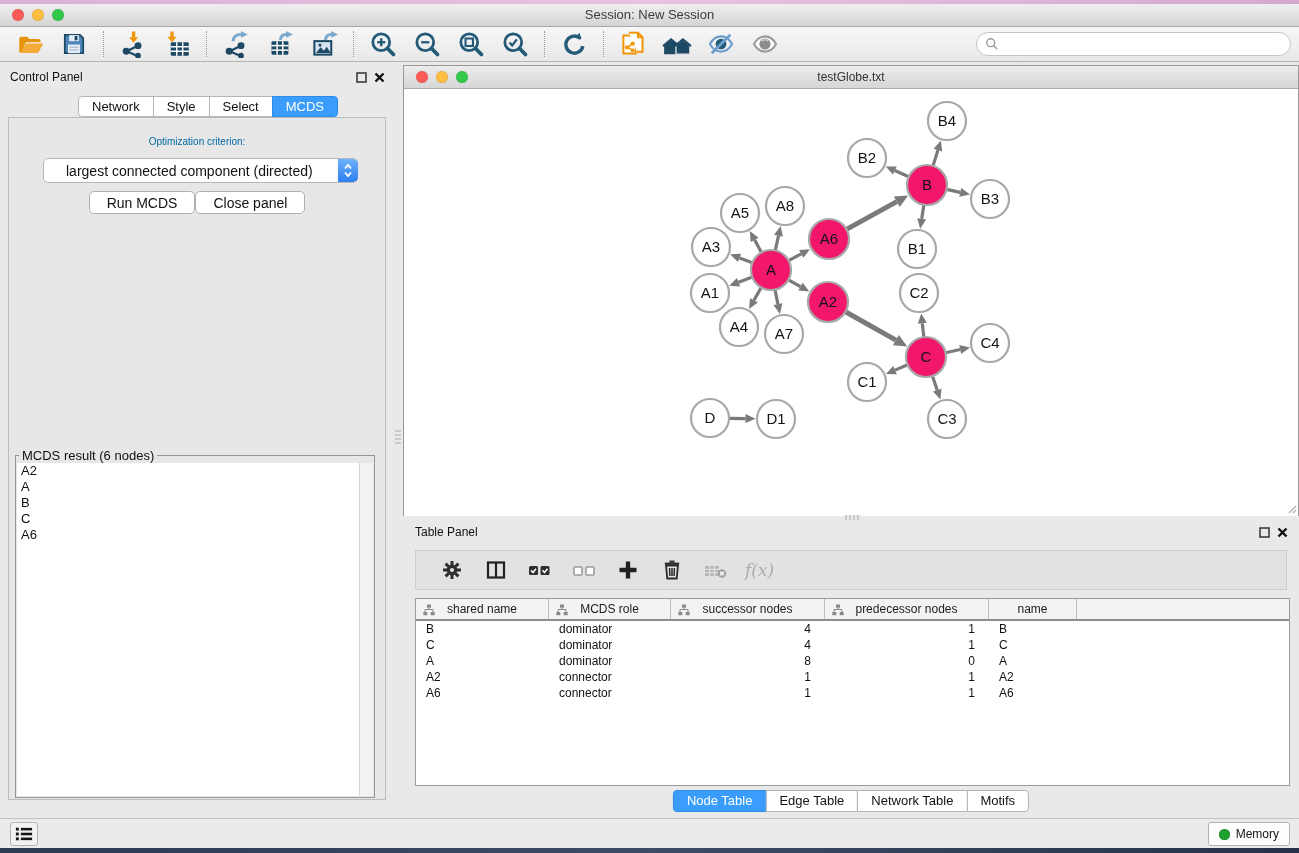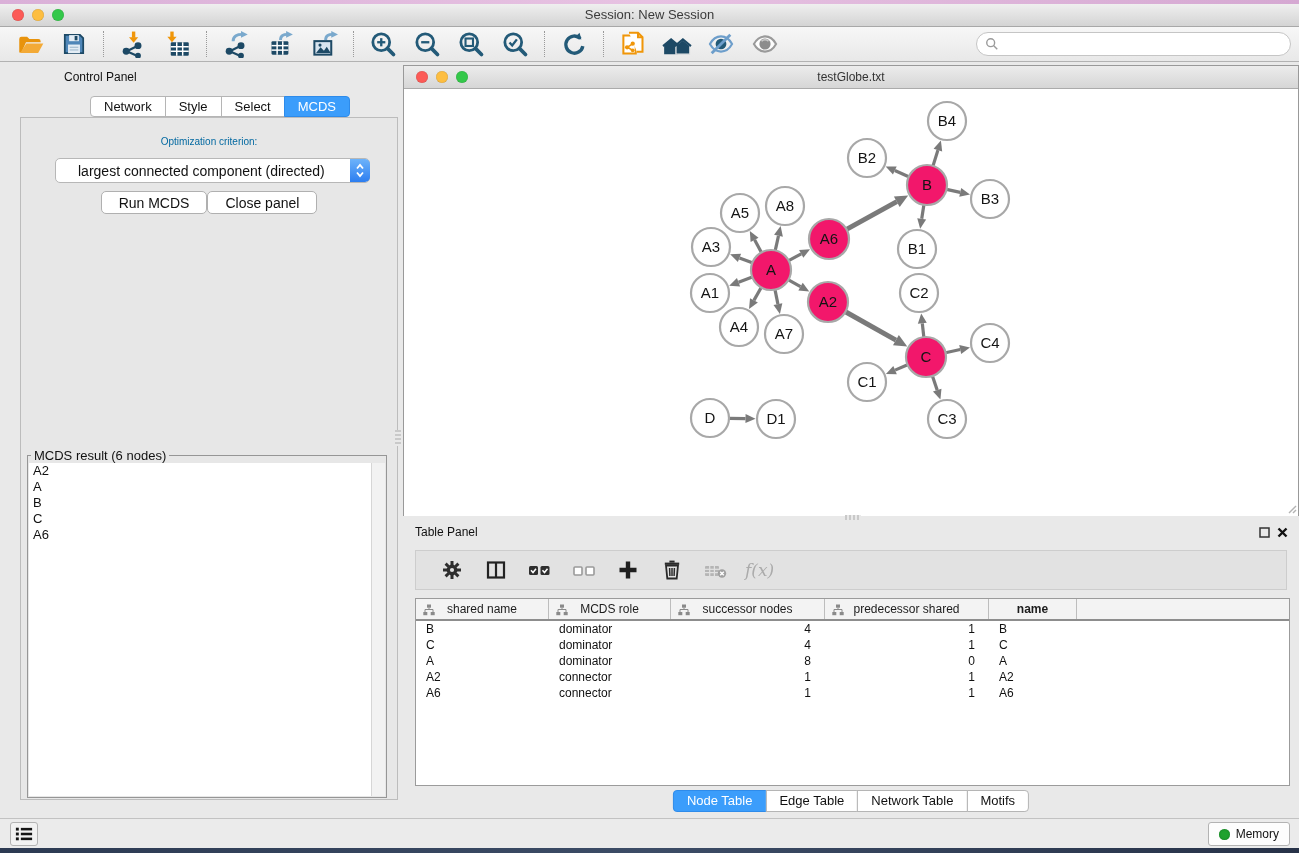--- a/index.html
+++ b/index.html
@@ -23,21 +23,21 @@
   
   .main-toolbar{position:absolute;left:0;top:27px;width:100%;height:35px;box-sizing:border-box;
     background:linear-gradient(#f7f7f7,#e8e8e8);border-bottom:1px solid #b2b2b2;
     display:flex;align-items:center;padding:0 8px;}
   .tb-btn{width:36px;height:30px;border:none;background:transparent;display:flex;align-items:center;justify-content:center;padding:0;margin:0 4px;}
   .tb-sep{width:0;height:26px;border-left:1px dotted #999;margin:0 7px;}
   .tb-search{margin-left:auto;width:297px;height:22px;background:#fff;border:1px solid #c5c5c5;border-radius:12px;
     display:flex;align-items:center;padding:0 8px;gap:6px;}
   .tb-search input{border:none;outline:none;flex:1;font-size:12px;font-family:"Liberation Sans",sans-serif;background:transparent;}
   
-  .control-panel{position:absolute;left:12px;top:65px;width:394px;height:745px;padding-left:42px;}
+  .control-panel{position:absolute;left:0;top:65px;width:394px;height:745px;}
   .panel-head{position:relative;height:26px;}
   .panel-head .panel-title{position:absolute;left:10px;top:5px;font-size:12px;color:#111;}
   .mini-btn{position:absolute;top:5px;width:14px;height:14px;border:none;background:transparent;padding:0;display:flex;align-items:center;justify-content:center;}
   .cp-float{right:26px;} .cp-close{right:8px;}
   .cp-tabs{position:absolute;left:78px;top:31px;display:flex;}
   .tab{height:19px;line-height:19px;padding:0 13px;background:#fff;border:1px solid #b5b5b5;margin-left:-1px;
     font-size:13px;color:#111;text-align:center;}
   .tab:first-child{border-top-left-radius:4px;border-bottom-left-radius:4px;margin-left:0;}
   .tab:last-child{border-top-right-radius:4px;border-bottom-right-radius:4px;}
   .tab.selected{background:#3b9dfb;border-color:#2e8bea;color:#fff;}
@@ -538,23 +538,23 @@
           </svg>
 <span>successor nodes</span>
         </div>
         <div class="th-cell" style="width: 164px;">
   <svg class="tree-ic" width="12" height="12" viewBox="0 0 12 12">
             <rect x="4" y="0.5" width="4" height="3.2" fill="#8a8a8a"></rect>
             <path d="M6 3.5 V5.5 M2 8 V5.5 H10 V8" fill="none" stroke="#8a8a8a" stroke-width="1"></path>
             <rect x="0.3" y="8" width="4" height="3.2" fill="#8a8a8a"></rect>
             <rect x="7.7" y="8" width="4" height="3.2" fill="#8a8a8a"></rect>
           </svg>
-<span>predecessor shared</span>
-        </div>
-        <div class="th-cell" style="width: 88px; font-weight: bold;">
+<span>predecessor nodes</span>
+        </div>
+        <div class="th-cell" style="width: 88px;">
           <span>name</span>
         </div>
         <div class="th-cell th-fill"></div>
       </div>
     <div id="tp-body">
         <div class="tp-row">
           <div class="td l" style="width: 133px;">B</div>
           <div class="td l" style="width: 122px;">dominator</div>
           <div class="td r" style="width: 154px;">4</div>
           <div class="td r" style="width: 164px;">1</div>

